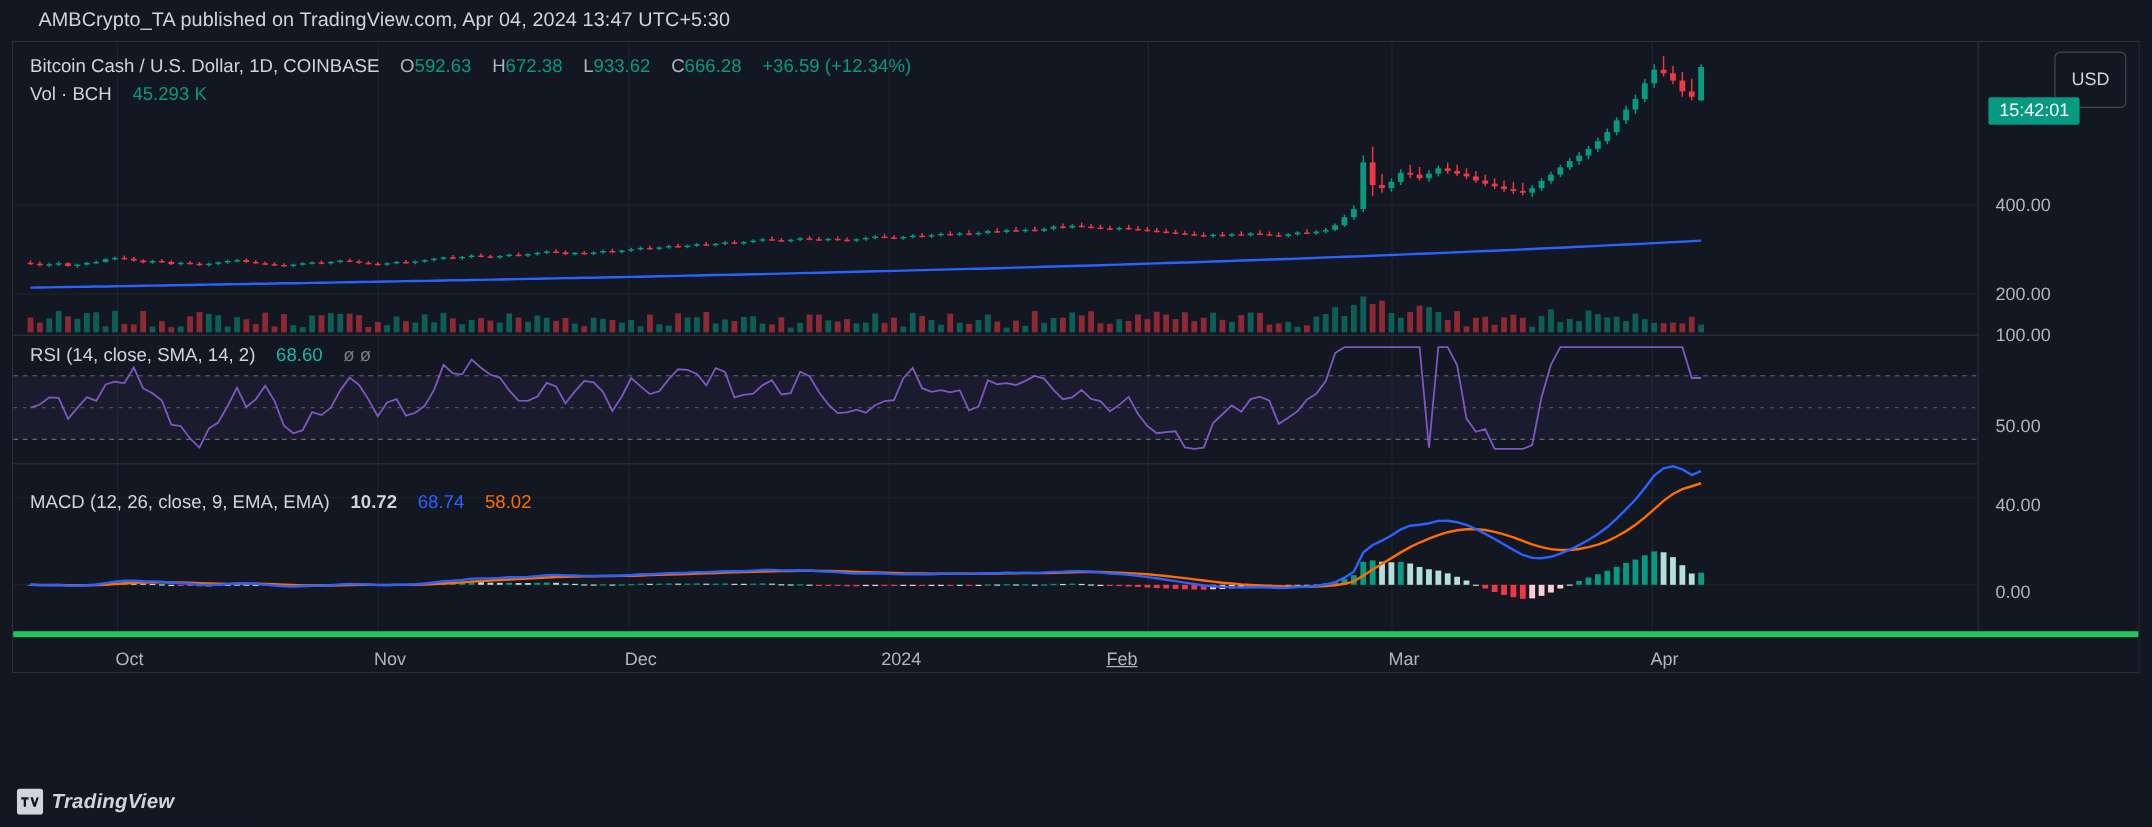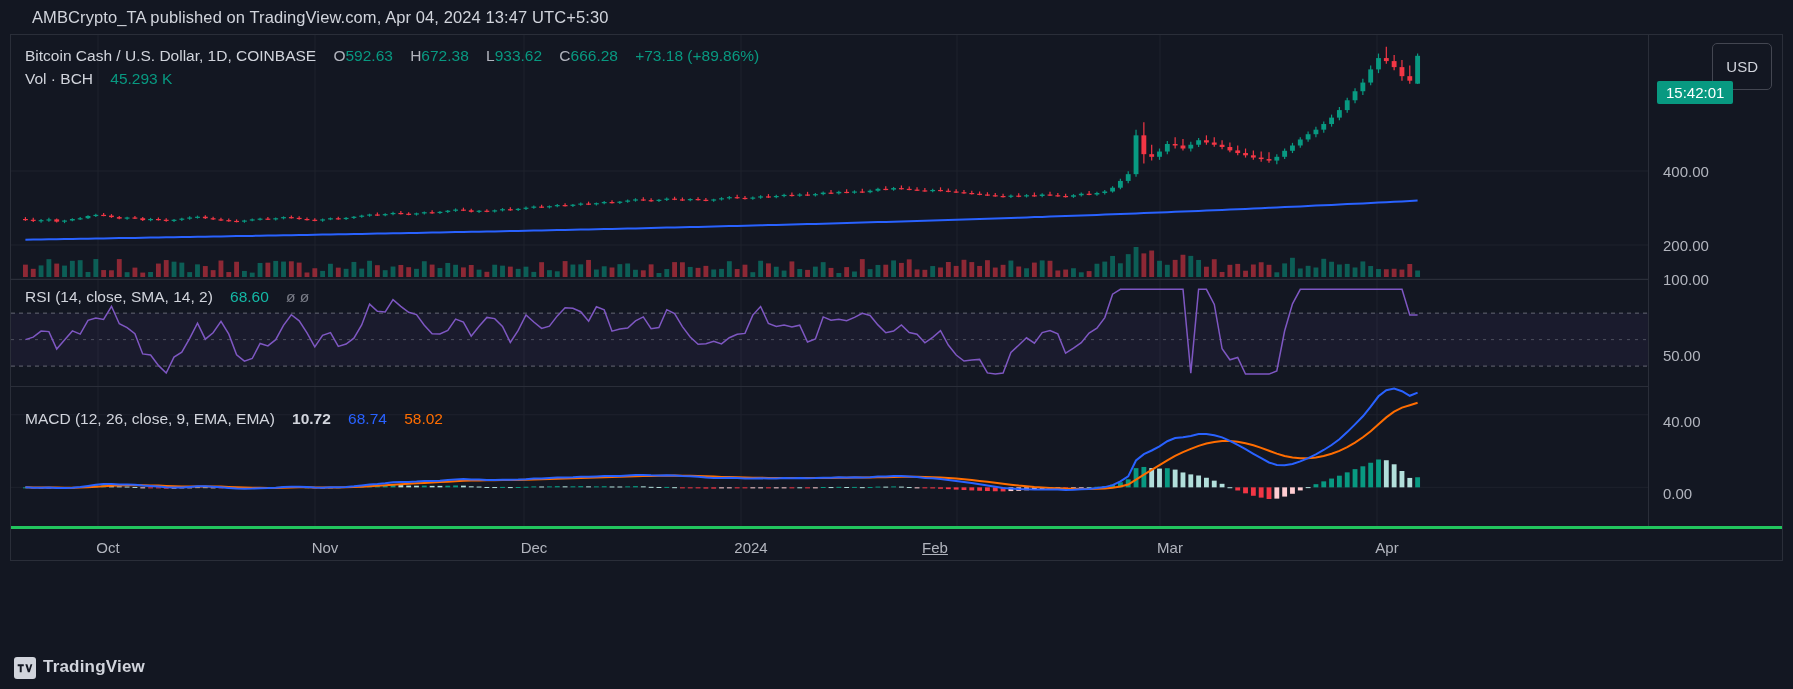--- a/index.html
+++ b/index.html
@@ -33,21 +33,21 @@
   .pane-rsi  { top: 245px; height: 106px; }
   .pane-macd { top: 352px; height: 139px; }
 
   .axis-col {
     position: absolute; right: 0; top: 0; width: 134px; height: 525px;
     border-left: 1px solid #2a2e39;
     background: #131722;
   }
   .time-axis {
     position: absolute; left: 0; bottom: 0; width: 1771px; height: 34px;
-    border-top: 3px solid #22c55e; background: #131722;
+    border-top: 5px solid #22c55e; background: #131722;
   }
 
   
   .legend { position: absolute; z-index: 12; white-space: nowrap;
             font-size: 15.5px; line-height: 22px; pointer-events: none; }
   .legend .lbl { color: #d1d4dc; }
   .legend .ohlc-l { color: #b2b5be; }
   .legend .up { color: #089981; }
   .legend .ma { color: #2962ff; }
   .legend .vol { color: #089981; }
@@ -79,21 +79,21 @@
     font-size: 15px; padding: 3px 9px; border-radius: 2px;
   }
   .t-tick {
     position: absolute; top: 10px; color: #b2b5be;
     font-size: 15px; transform: translateX(-50%); white-space: nowrap;
   }
 
   
   .tv-footer {
     position: absolute; left: 14px; bottom: 10px;
-    display: flex; align-items: flex-start; gap: 7px;
+    display: flex; align-items: center; gap: 7px; font-style: italic;
   }
   .tv-footer .tv-name { color: #d1d4dc; font-size: 17px; font-weight: bold; letter-spacing: .2px; }
 
   svg { display: block; }
   .gridline { stroke: #1e222d; stroke-width: 1; }
 </style>
 </head>
 <body>
 
 <div id="root">
@@ -900,21 +900,21 @@
       <span class="lbl">Bitcoin Cash / U.S. Dollar, 1D, COINBASE</span>
       <span>&nbsp;&nbsp;</span>
       <span class="ohlc-l">O</span><span class="up">592.63</span>
       <span>&nbsp;&nbsp;</span>
       <span class="ohlc-l">H</span><span class="up">672.38</span>
       <span>&nbsp;&nbsp;</span>
       <span class="ohlc-l">L</span><span class="up">933.62</span>
       <span>&nbsp;&nbsp;</span>
       <span class="ohlc-l">C</span><span class="up">666.28</span>
       <span>&nbsp;&nbsp;</span>
-      <span class="up">+73.18 (+89.86%)</span>
+      <span class="up">+36.59 (+12.34%)</span>
     </div>
 
     <div class="legend legend-vol">
       <span class="lbl">Vol · BCH</span>
       <span>&nbsp;&nbsp;</span>
       <span class="vol">45.293 K</span>
     </div>
 
 
     <div class="legend legend-rsi">

